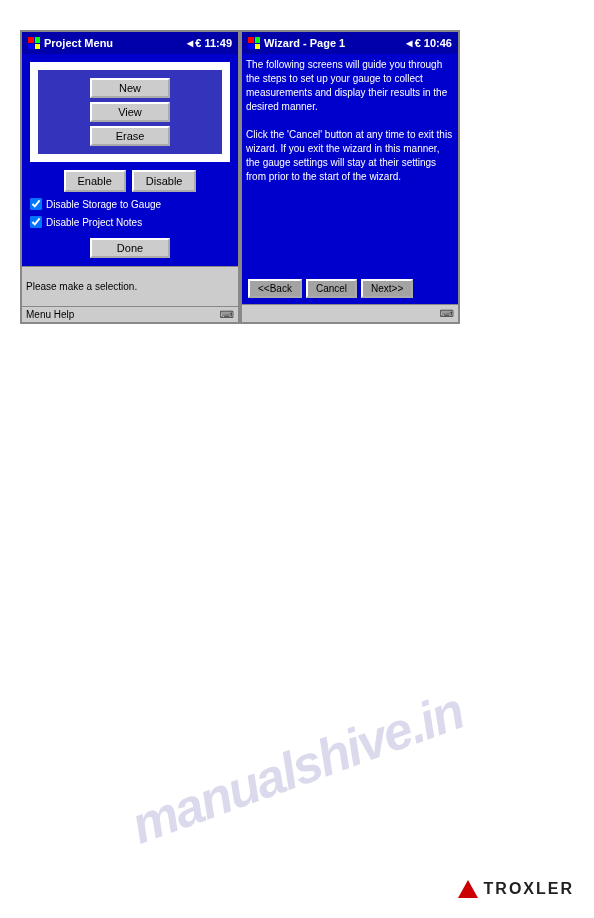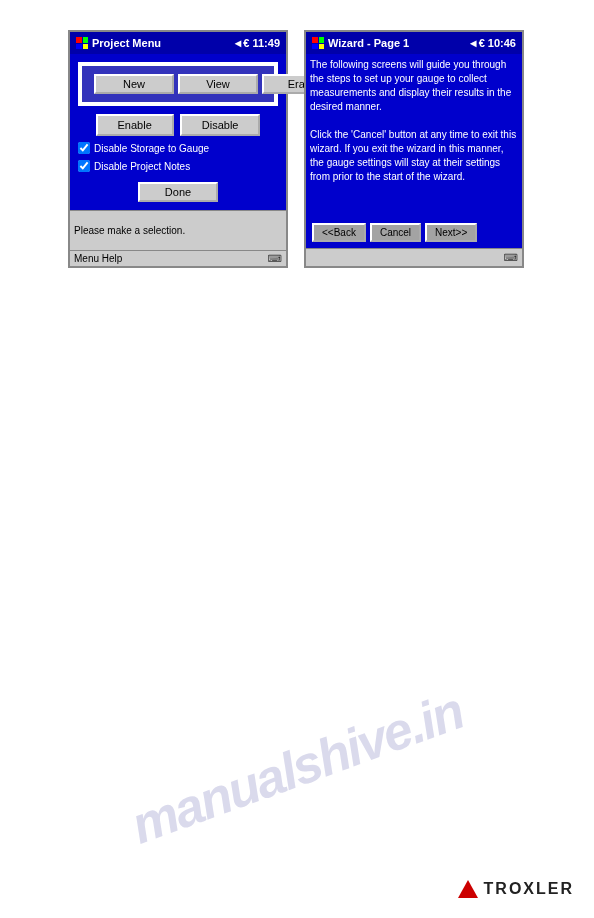--- a/index.html
+++ b/index.html
@@ -15,23 +15,22 @@
     .page-container {
       display: flex;
       flex-direction: column;
       align-items: flex-start;
       padding: 20px 20px 0 20px;
     }
 
     .windows-row {
       display: flex;
       flex-direction: row;
-      gap: 16px;
+      gap: 0px;
       margin-top: 10px;
-      margin-left: 48px;
     }
 
     
     .window {
       border: 2px solid #888;
       display: flex;
       flex-direction: column;
     }
 
     
@@ -64,25 +63,26 @@
       padding: 8px;
       display: flex;
       flex-direction: column;
       align-items: center;
       gap: 4px;
       flex: 1;
     }
 
     .btn-group-top {
       background: #3333bb;
-      border: 4px solid #ffffff;
+      border: 8px solid #ffffff;
       padding: 8px 12px;
       width: 100%;
       display: flex;
-      align-items: flex-start;
+      flex-direction: column;
+      align-items: center;
       gap: 4px;
     }
 
     .win-button {
       background: #cccccc;
       border: 2px outset #ffffff;
       color: #000000;
       font-size: 11px;
       font-weight: normal;
       cursor: pointer;
@@ -99,21 +99,21 @@
       justify-content: center;
       margin-top: 4px;
     }
 
     .enable-btn {
       background: #cccccc;
       border: 2px outset #ffffff;
       color: #000000;
       font-size: 11px;
       cursor: pointer;
-      padding: 3px 20px;
+      padding: 3px 12px;
     }
 
     .checkbox-row {
       display: flex;
       flex-direction: row;
       align-items: center;
       gap: 4px;
       width: 100%;
       margin-top: 2px;
     }

